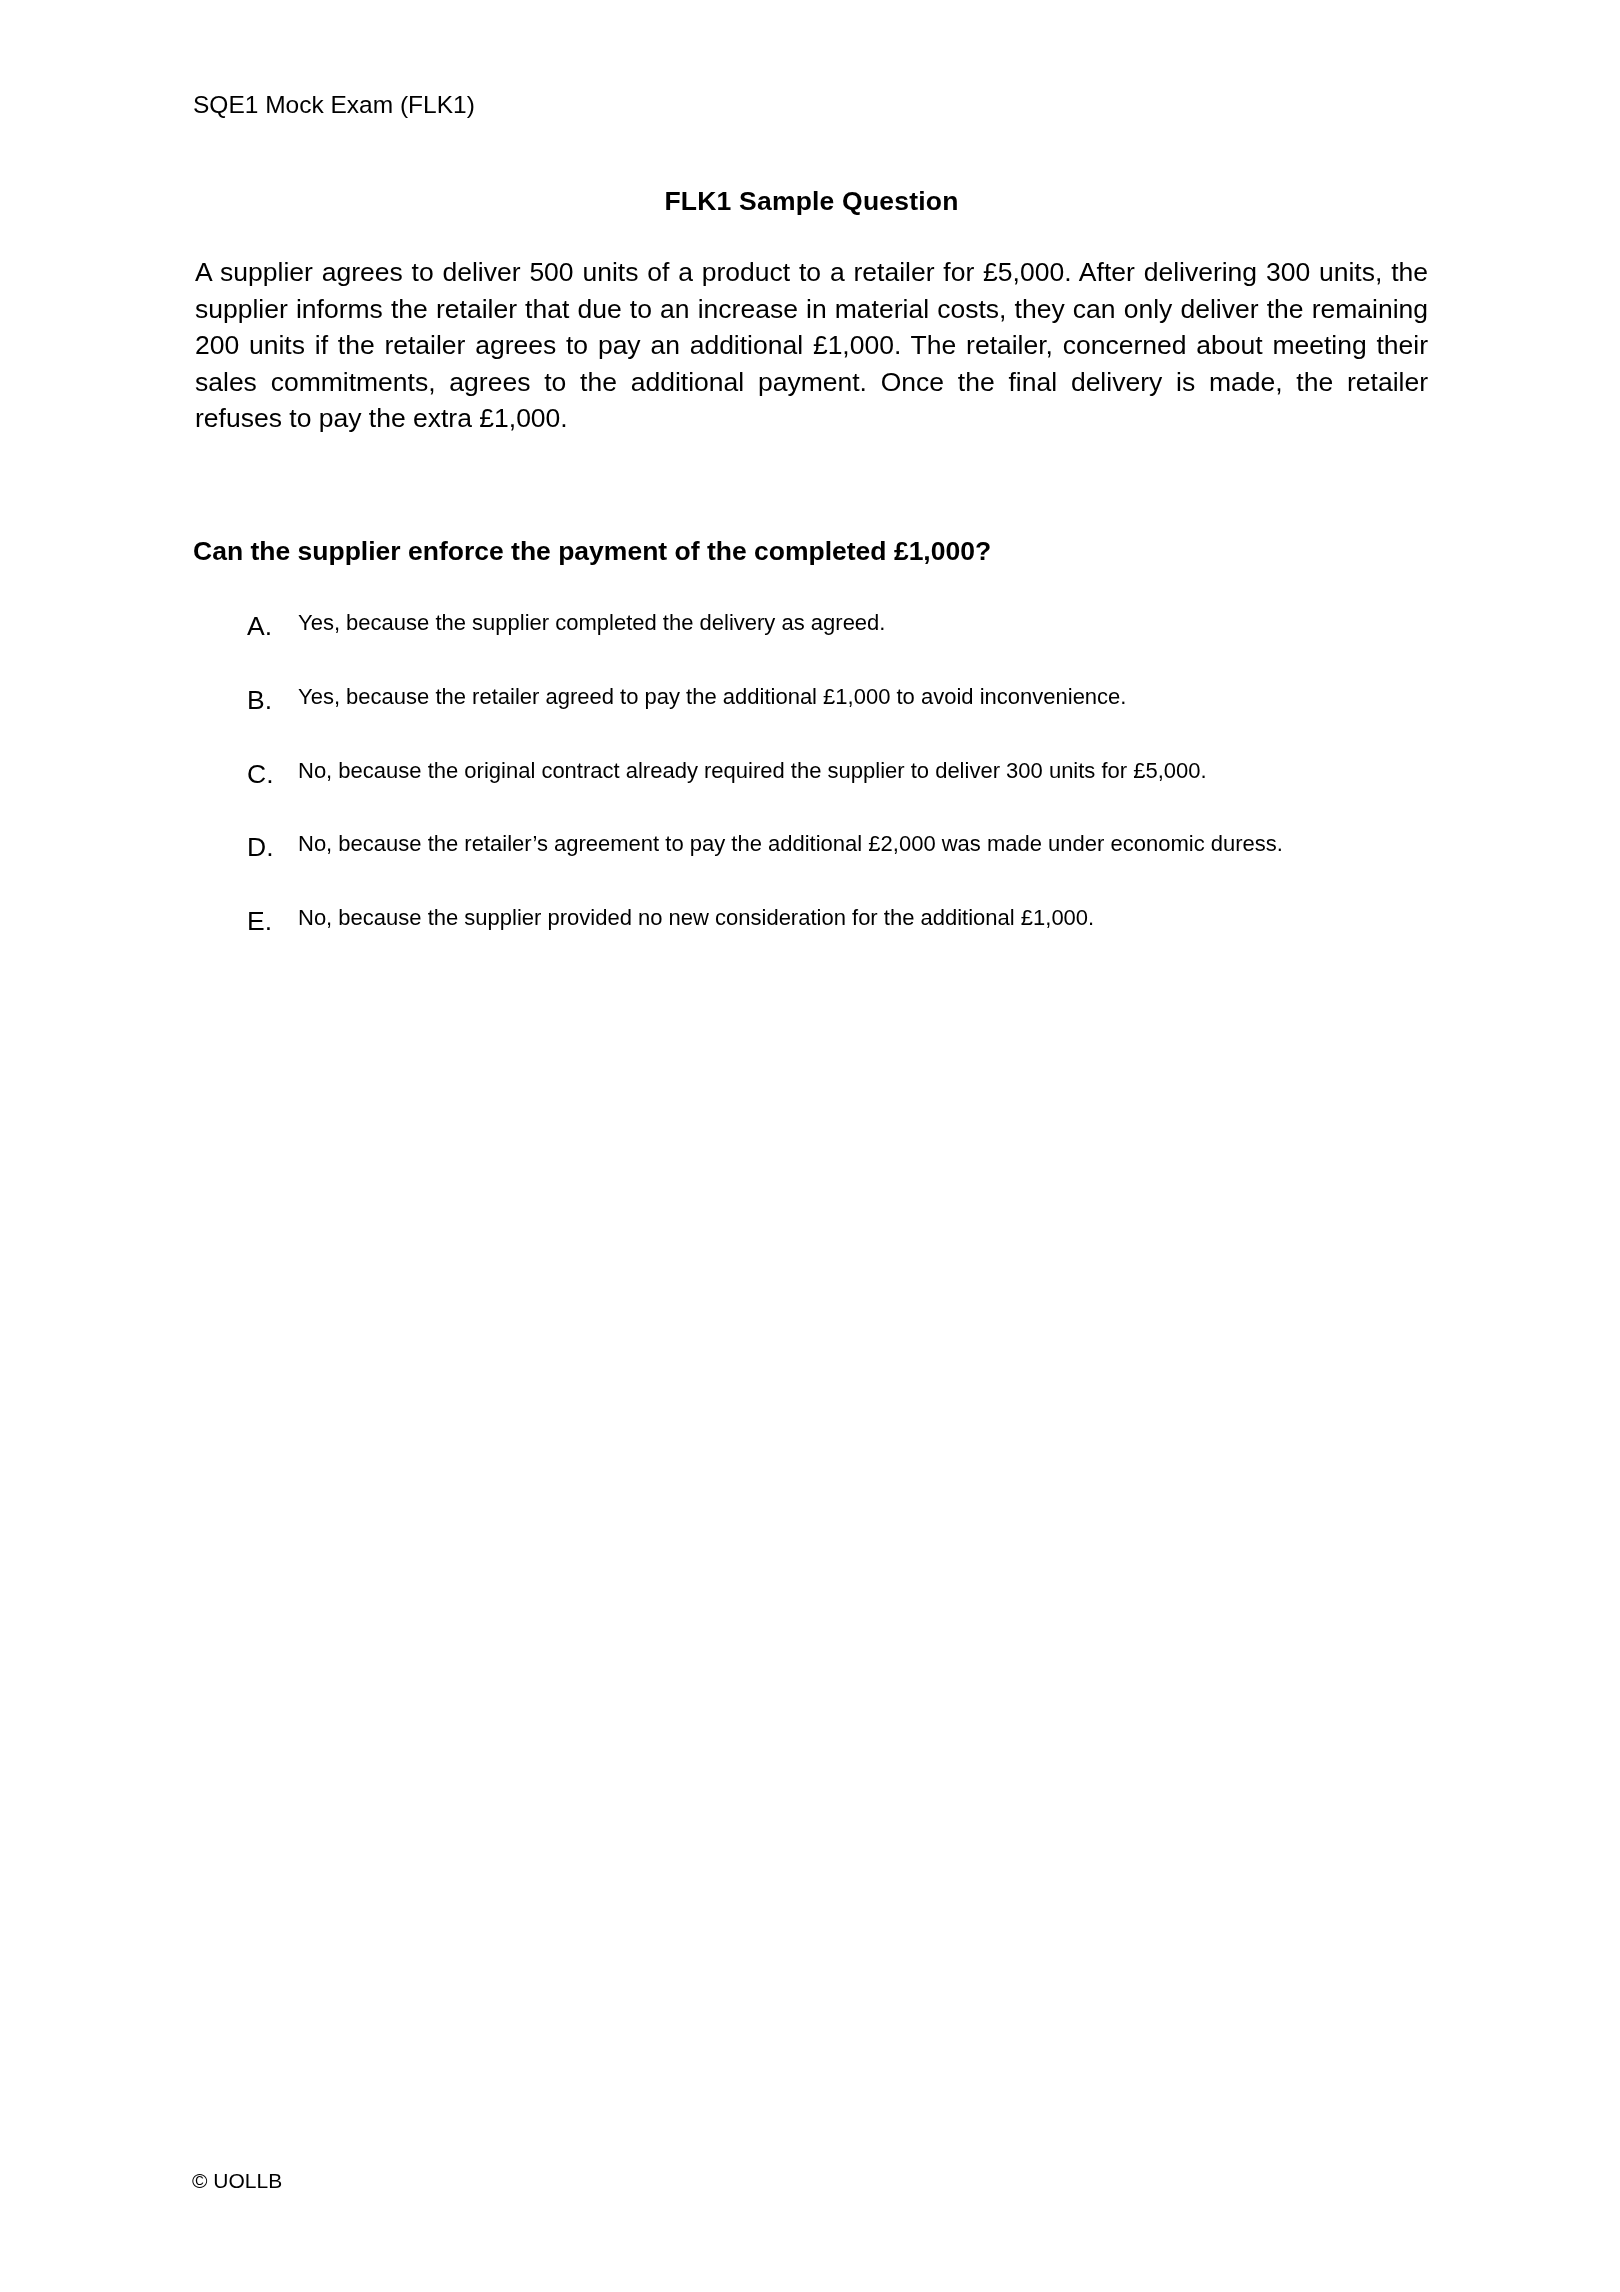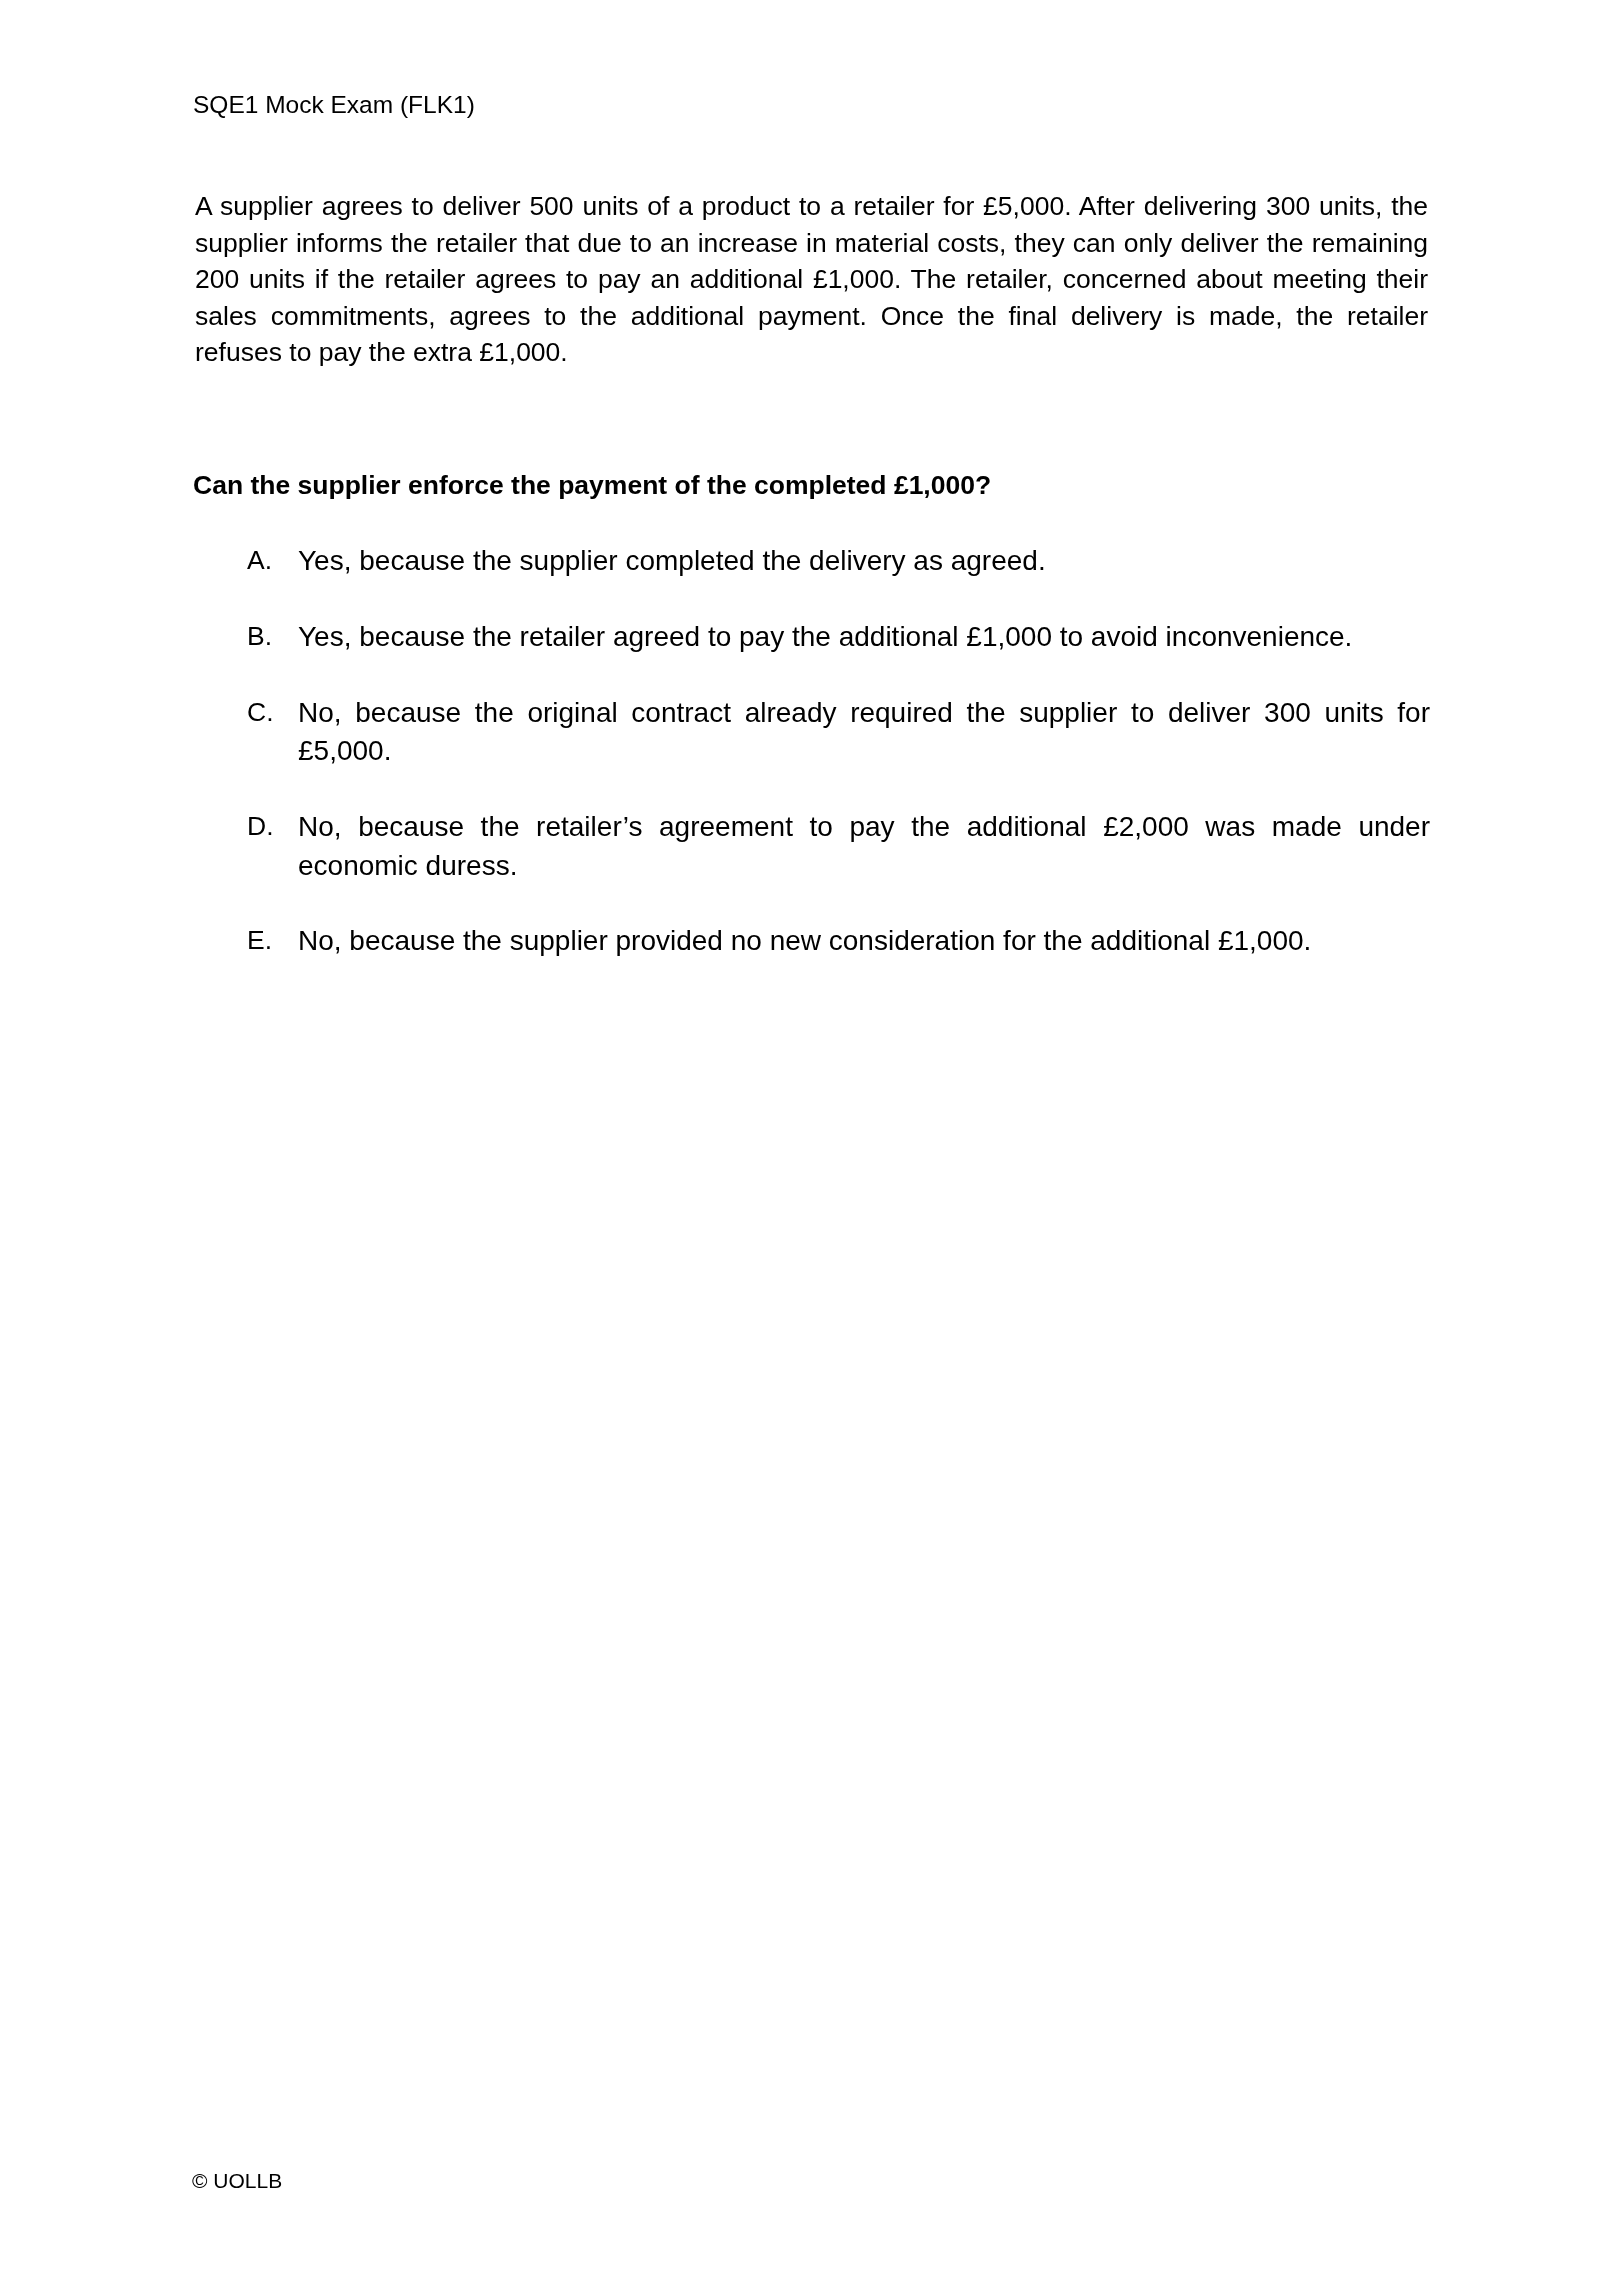--- a/index.html
+++ b/index.html
@@ -67,21 +67,21 @@
   .option:last-child {
     margin-bottom: 0;
   }
   .option-letter {
     flex: 0 0 51px;
     font-size: 26.5px;
     line-height: 1.38;
   }
   .option-text {
     flex: 1 1 auto;
-    font-size: 28px;
+    font-size: 22px;
     line-height: 1.38;
     text-align: justify;
     text-justify: inter-word;
   }
   .footer {
     position: absolute;
     left: 192px;
     top: 2168px;
     font-size: 21px;
     line-height: 1.2;
@@ -89,20 +89,21 @@
 </style>
 </head>
 <body>
 
 <div class="page">
 
   <div class="header">SQE1 Mock Exam (FLK1)</div>
 
   <div class="content">
 
+    <h1 class="doc-title">FLK1 Sample Question</h1>
 
     <p class="scenario">A supplier agrees to deliver 500 units of a product to a retailer for £5,000. After delivering 300 units, the supplier informs the retailer that due to an increase in material costs, they can only deliver the remaining 200 units if the retailer agrees to pay an additional £1,000. The retailer, concerned about meeting their sales commitments, agrees to the additional payment. Once the final delivery is made, the retailer refuses to pay the extra £1,000.</p>
 
     <p class="question-stem">Can the supplier enforce the payment of the completed £1,000?</p>
 
     <ul class="options">
 
       <li class="option">
         <span class="option-letter">A.</span>
         <span class="option-text">Yes, because the supplier completed the delivery as agreed.</span>

